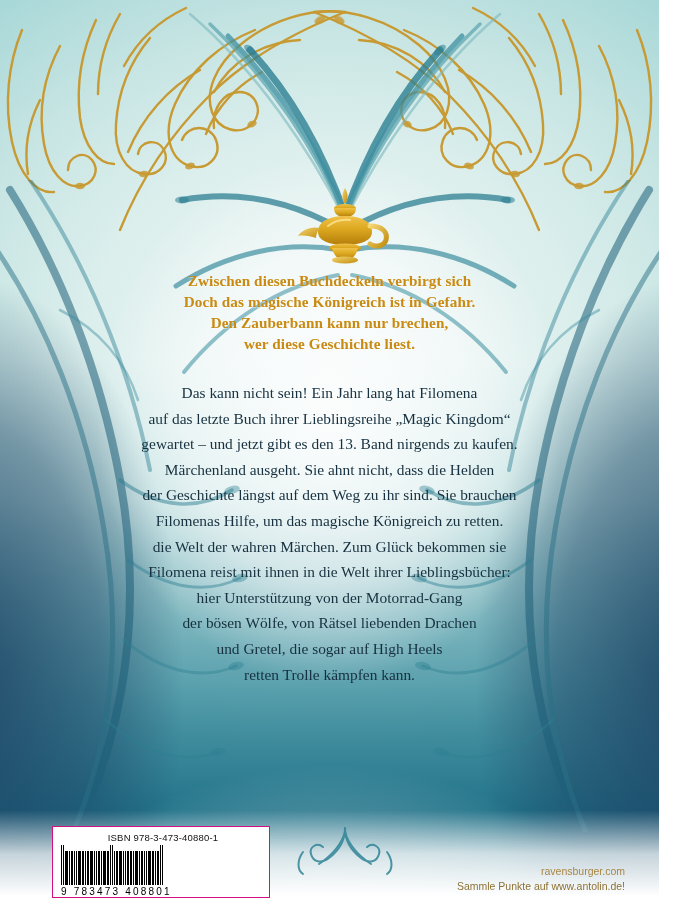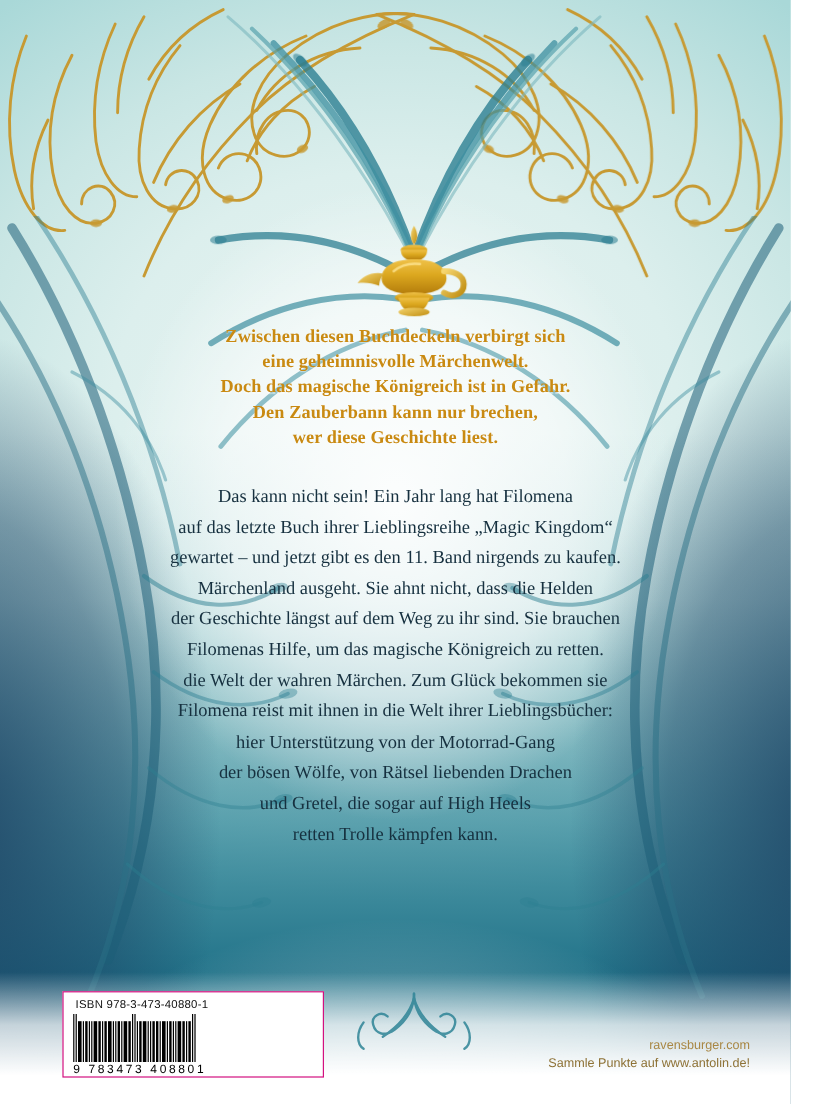--- a/index.html
+++ b/index.html
@@ -101,20 +101,21 @@
     border: 1px solid #d3107f;
     box-sizing: border-box;
     padding: 4px 6px 2px 6px;
   }
   .isbn-text {
     font-family: "Liberation Sans", sans-serif;
     font-size: 9.5px;
     color: #111;
     margin: 1px 0 2px 4px;
     letter-spacing: 0.2px;
+    text-align: center;
   }
   .barcode-rows {
     display: flex;
     align-items: flex-end;
     height: 40px;
     margin-left: 2px;
   }
   .bar {
     background: #000;
     margin-right: 1px;
@@ -318,29 +319,28 @@
       <path d="M36 62 C38 70 42 74 49 74 C56 74 60 70 62 62 Z" fill="url(#goldgrad)"></path>
       <ellipse cx="49" cy="74" rx="13" ry="3.6" fill="url(#goldgrad2)"></ellipse>
 
       <path d="M32 40 C38 35 46 33 54 34" fill="none" stroke="#ffe89a" stroke-width="2" opacity="0.75" stroke-linecap="round"></path>
     </svg>
   </div>
 
   <div class="content">
     <div class="tagline">
       <div>Zwischen diesen Buchdeckeln verbirgt sich</div>
-      <div>eine geheimnisvolle Märchenwelt.</div>
       <div>Doch das magische Königreich ist in Gefahr.</div>
       <div>Den Zauberbann kann nur brechen,</div>
       <div>wer diese Geschichte liest.</div>
     </div>
     <div class="blurb">
       <div>Das kann nicht sein! Ein Jahr lang hat Filomena</div>
       <div>auf das letzte Buch ihrer Lieblingsreihe „Magic Kingdom“</div>
-      <div>gewartet – und jetzt gibt es den 11. Band nirgends zu kaufen.</div>
+      <div>gewartet – und jetzt gibt es den 13. Band nirgends zu kaufen.</div>
       <div>Märchenland ausgeht. Sie ahnt nicht, dass die Helden</div>
       <div>der Geschichte längst auf dem Weg zu ihr sind. Sie brauchen</div>
       <div>Filomenas Hilfe, um das magische Königreich zu retten.</div>
       <div>die Welt der wahren Märchen. Zum Glück bekommen sie</div>
       <div>Filomena reist mit ihnen in die Welt ihrer Lieblingsbücher:</div>
       <div>hier Unterstützung von der Motorrad-Gang</div>
       <div>der bösen Wölfe, von Rätsel liebenden Drachen</div>
       <div>und Gretel, die sogar auf High Heels</div>
       <div>retten Trolle kämpfen kann.</div>
     </div>

